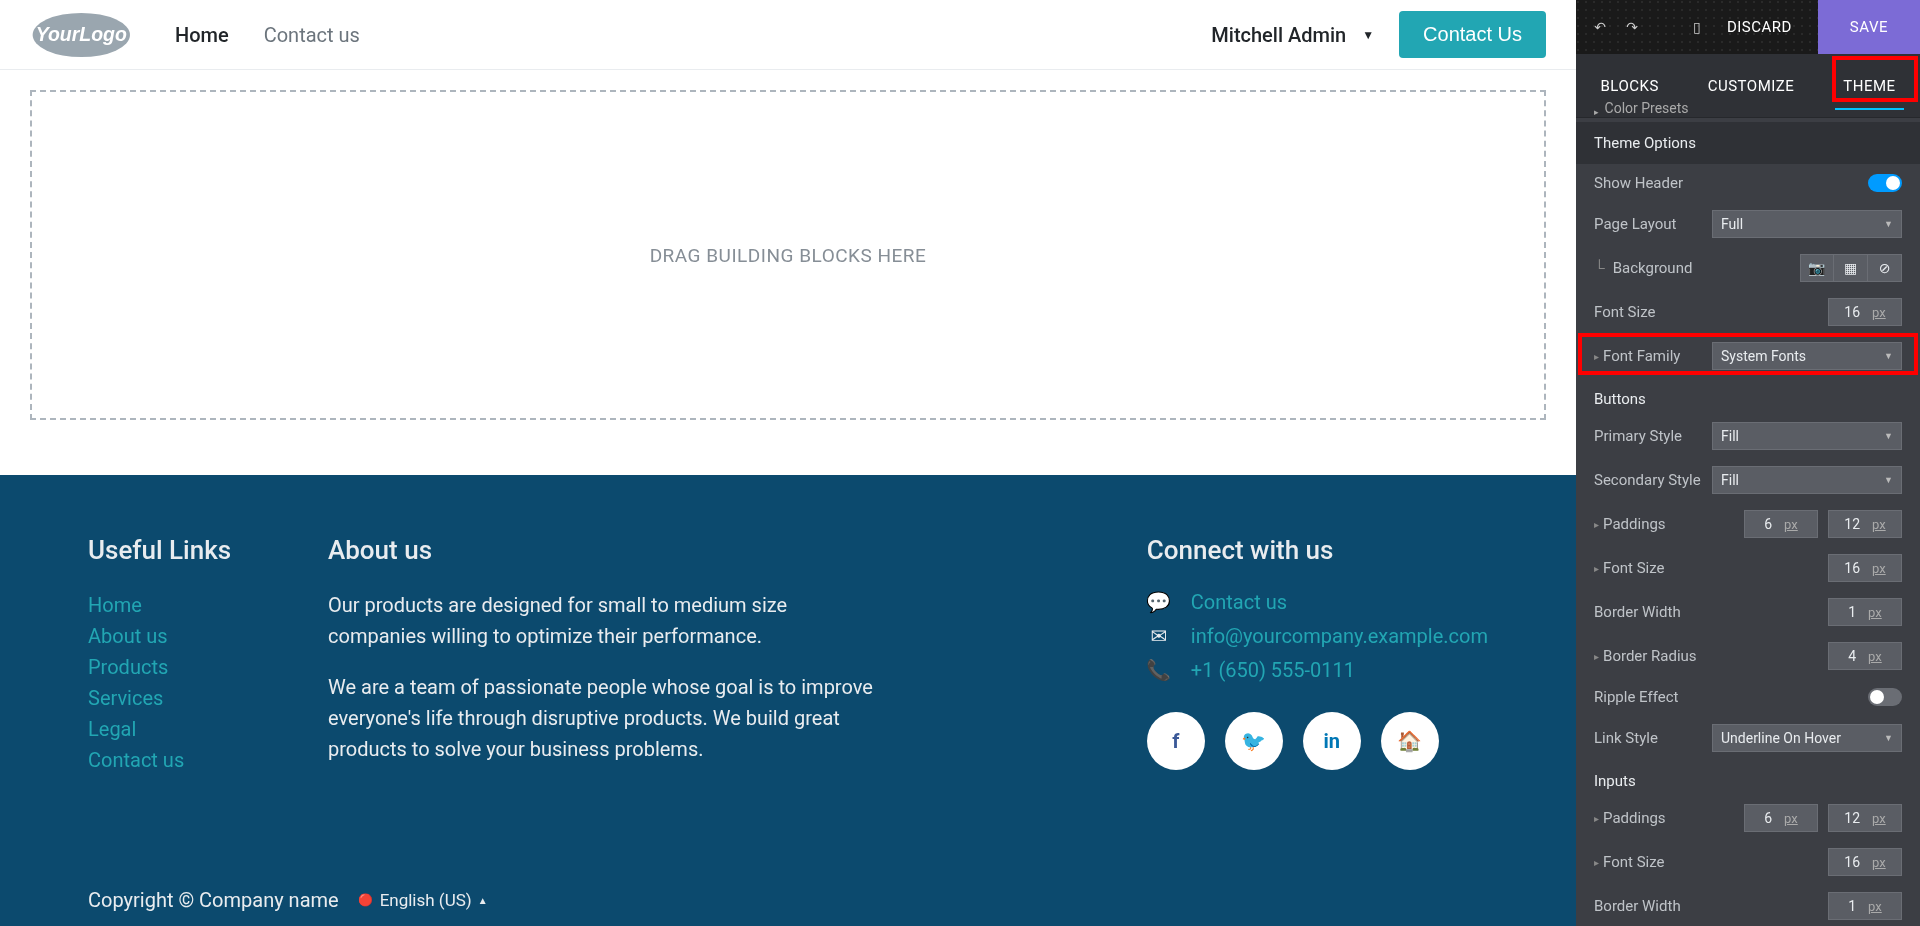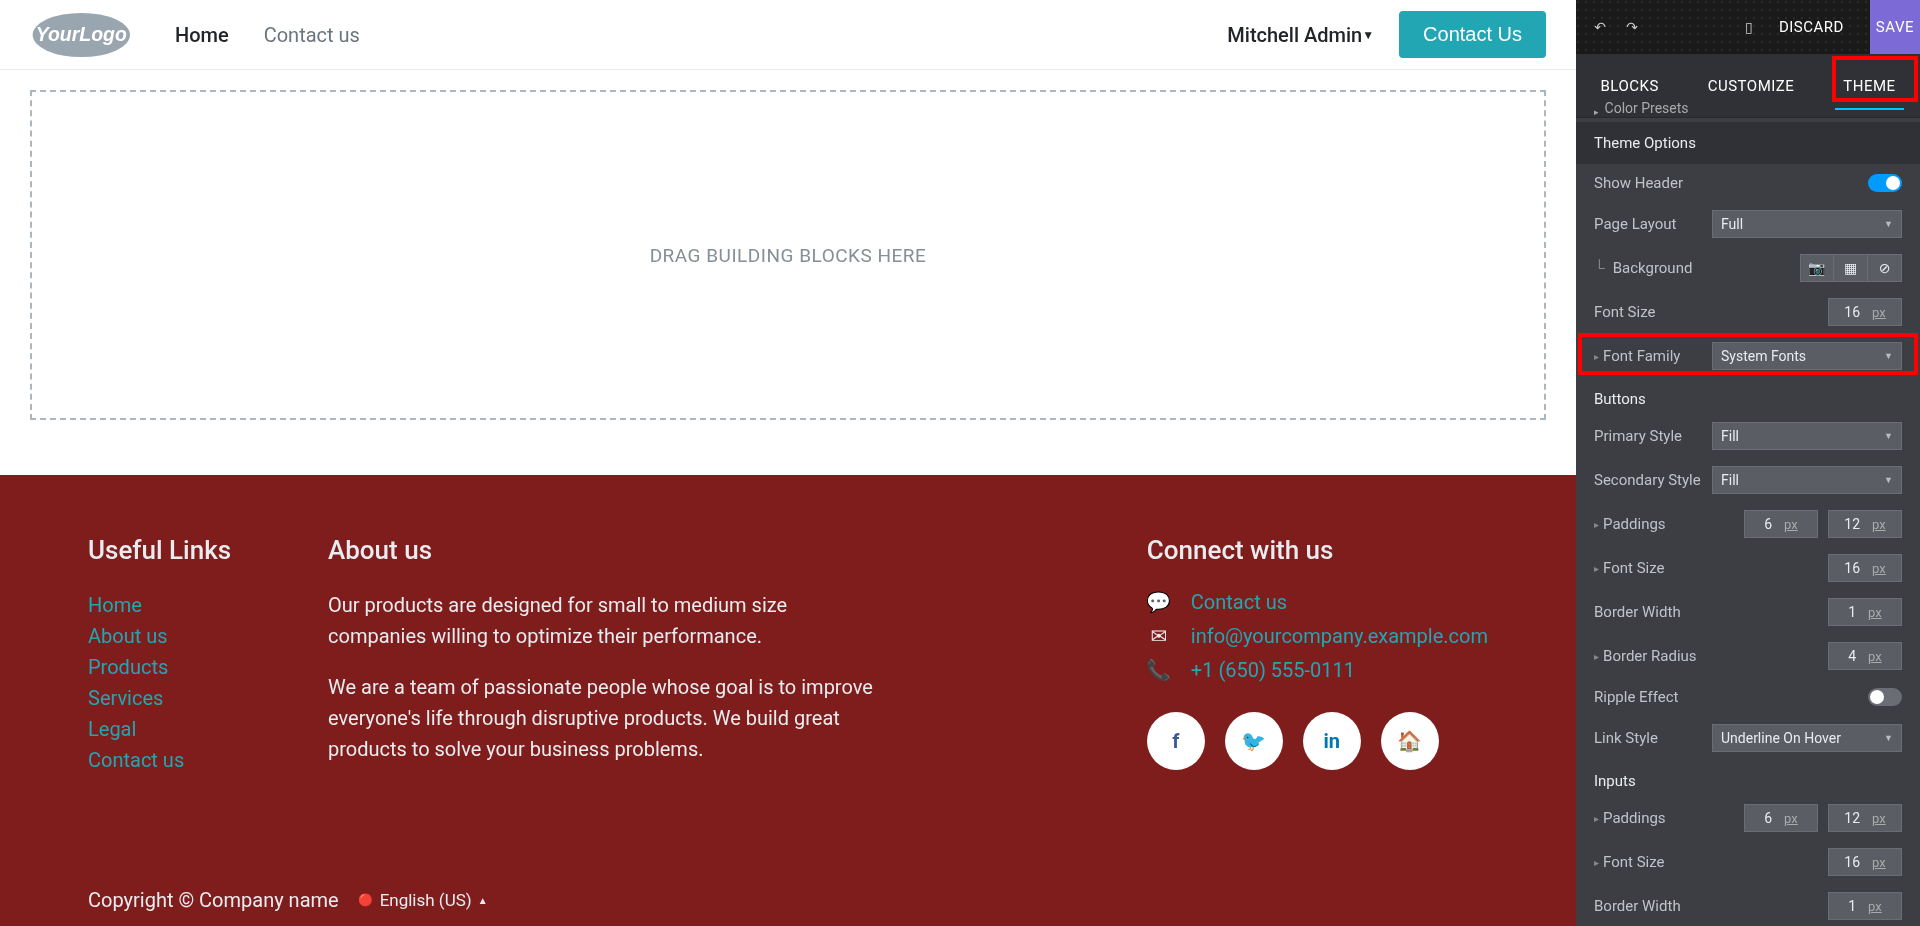--- a/index.html
+++ b/index.html
@@ -9,29 +9,29 @@
 .site-area { position: absolute; left: 0; top: 0; width: 1576px; height: 926px; background: #fff; }
 
 
 .topnav { height: 70px; border-bottom: 1px solid #e9ecef; display: flex; align-items: center; padding: 0 30px; }
 .logo { width: 115px; height: 50px; display: flex; align-items: flex-end; justify-content: center; }
 .logo-svg { width: 100%; height: 100%; }
 .navlinks { display: flex; align-items: center; margin-left: 30px; gap: 35px; }
 .navlinks a { text-decoration: none; color: #6c757d; font-size: 20px; }
 .navlinks a.active { color: #212529; font-weight: 500; }
 .nav-right { margin-left: auto; display: flex; align-items: center; gap: 25px; }
-.user-dropdown { color: #212529; font-size: 20px; font-weight: 500; display: flex; align-items: center; gap: 0; cursor: pointer; }
+.user-dropdown { color: #212529; font-size: 20px; font-weight: 500; display: flex; align-items: center; gap: 16px; cursor: pointer; }
 .btn-contact { background: #22a6b3; color: #fff; border: none; padding: 12px 24px; font-size: 20px; border-radius: 4px; cursor: pointer; }
 
 
 .dropzone-wrap { padding: 20px 30px 40px; }
 .dropzone { border: 2px dashed #adb5bd; height: 330px; display: flex; align-items: center; justify-content: center; color: #868e96; font-size: 19px; letter-spacing: 0.5px; }
 
 
-.footer { background: #7f1d1d; color: #e9ecef; padding: 60px 88px 30px; position: absolute; left: 0; right: 0; bottom: 0; top: 475px; }
+.footer { background: #0c4a6e; color: #e9ecef; padding: 60px 88px 30px; position: absolute; left: 0; right: 0; bottom: 0; top: 475px; }
 .footer-cols { display: flex; gap: 60px; }
 .fcol h3 { font-size: 26px; font-weight: 500; margin-bottom: 25px; }
 .fcol.links { width: 180px; }
 .fcol.links a { display: block; color: #22a6b3; text-decoration: none; font-size: 20px; line-height: 1.55; }
 .fcol.about { width: 560px; }
 .fcol.about p { font-size: 20px; line-height: 1.55; margin-bottom: 20px; }
 .fcol.connect { margin-left: auto; }
 .connect-row { display: flex; align-items: center; gap: 20px; font-size: 20px; margin-bottom: 10px; }
 .connect-row a { color: #22a6b3; text-decoration: none; }
 .connect-row .ic { width: 24px; text-align: center; }
@@ -39,21 +39,21 @@
 .social-btn { width: 58px; height: 58px; border-radius: 50%; background: #fff; display: flex; align-items: center; justify-content: center; font-size: 20px; }
 .copyright { position: absolute; bottom: 14px; left: 88px; color: #e9ecef; font-size: 20px; display: flex; align-items: center; gap: 20px; }
 .lang-pick { font-size: 17px; display: flex; align-items: center; gap: 6px; }
 
 
 .panel { position: absolute; right: 0; top: 0; width: 344px; height: 926px; background: #3c3e44; color: #e9ecef; font-size: 14px; overflow: hidden; }
 .panel-top { height: 54px; background: #1a1a1a; display: flex; align-items: center; padding: 0 12px; gap: 8px; background-image: radial-gradient(circle at 2px 2px, #2a2a2a 1px, transparent 1px); background-size: 8px 8px; }
 .panel-top .spacer { flex: 1; }
 .icon-btn { width: 24px; height: 24px; display: flex; align-items: center; justify-content: center; cursor: pointer; color: #ccc; }
 .discard { color: #fff; font-size: 15px; letter-spacing: 0.5px; cursor: pointer; margin-left: 10px; margin-right: 18px; }
-.save { background: #7c6bd6; color: #fff; font-size: 15px; letter-spacing: 0.5px; padding: 18px 6px; cursor: pointer; height: 54px; display: flex; align-items: center; margin-right: -12px; }
+.save { background: #7c6bd6; color: #fff; font-size: 15px; letter-spacing: 0.5px; padding: 18px 32px; cursor: pointer; height: 54px; display: flex; align-items: center; margin-right: -12px; }
 
 .panel-tabs { height: 64px; background: #2f3136; display: flex; align-items: center; justify-content: space-around; border-bottom: 1px solid #26282c; }
 .panel-tabs .tab { color: #fff; font-size: 15px; letter-spacing: 0.5px; cursor: pointer; padding: 14px 8px; position: relative; }
 .panel-tabs .tab.active::after { content: ""; position: absolute; left: 0; right: 0; bottom: -1px; height: 2px; background: #00c3ff; }
 
 .highlight-tab { position: absolute; right: 2px; top: 56px; width: 86px; height: 46px; border: 4px solid #ff0000; pointer-events: none; z-index: 10; }
 .highlight-row { position: absolute; right: 2px; top: 333px; width: 340px; height: 42px; border: 4px solid #ff0000; pointer-events: none; z-index: 10; }
 
 .panel-body { position: absolute; left: 0; right: 0; top: 102px; bottom: 0; overflow: hidden; }
 

